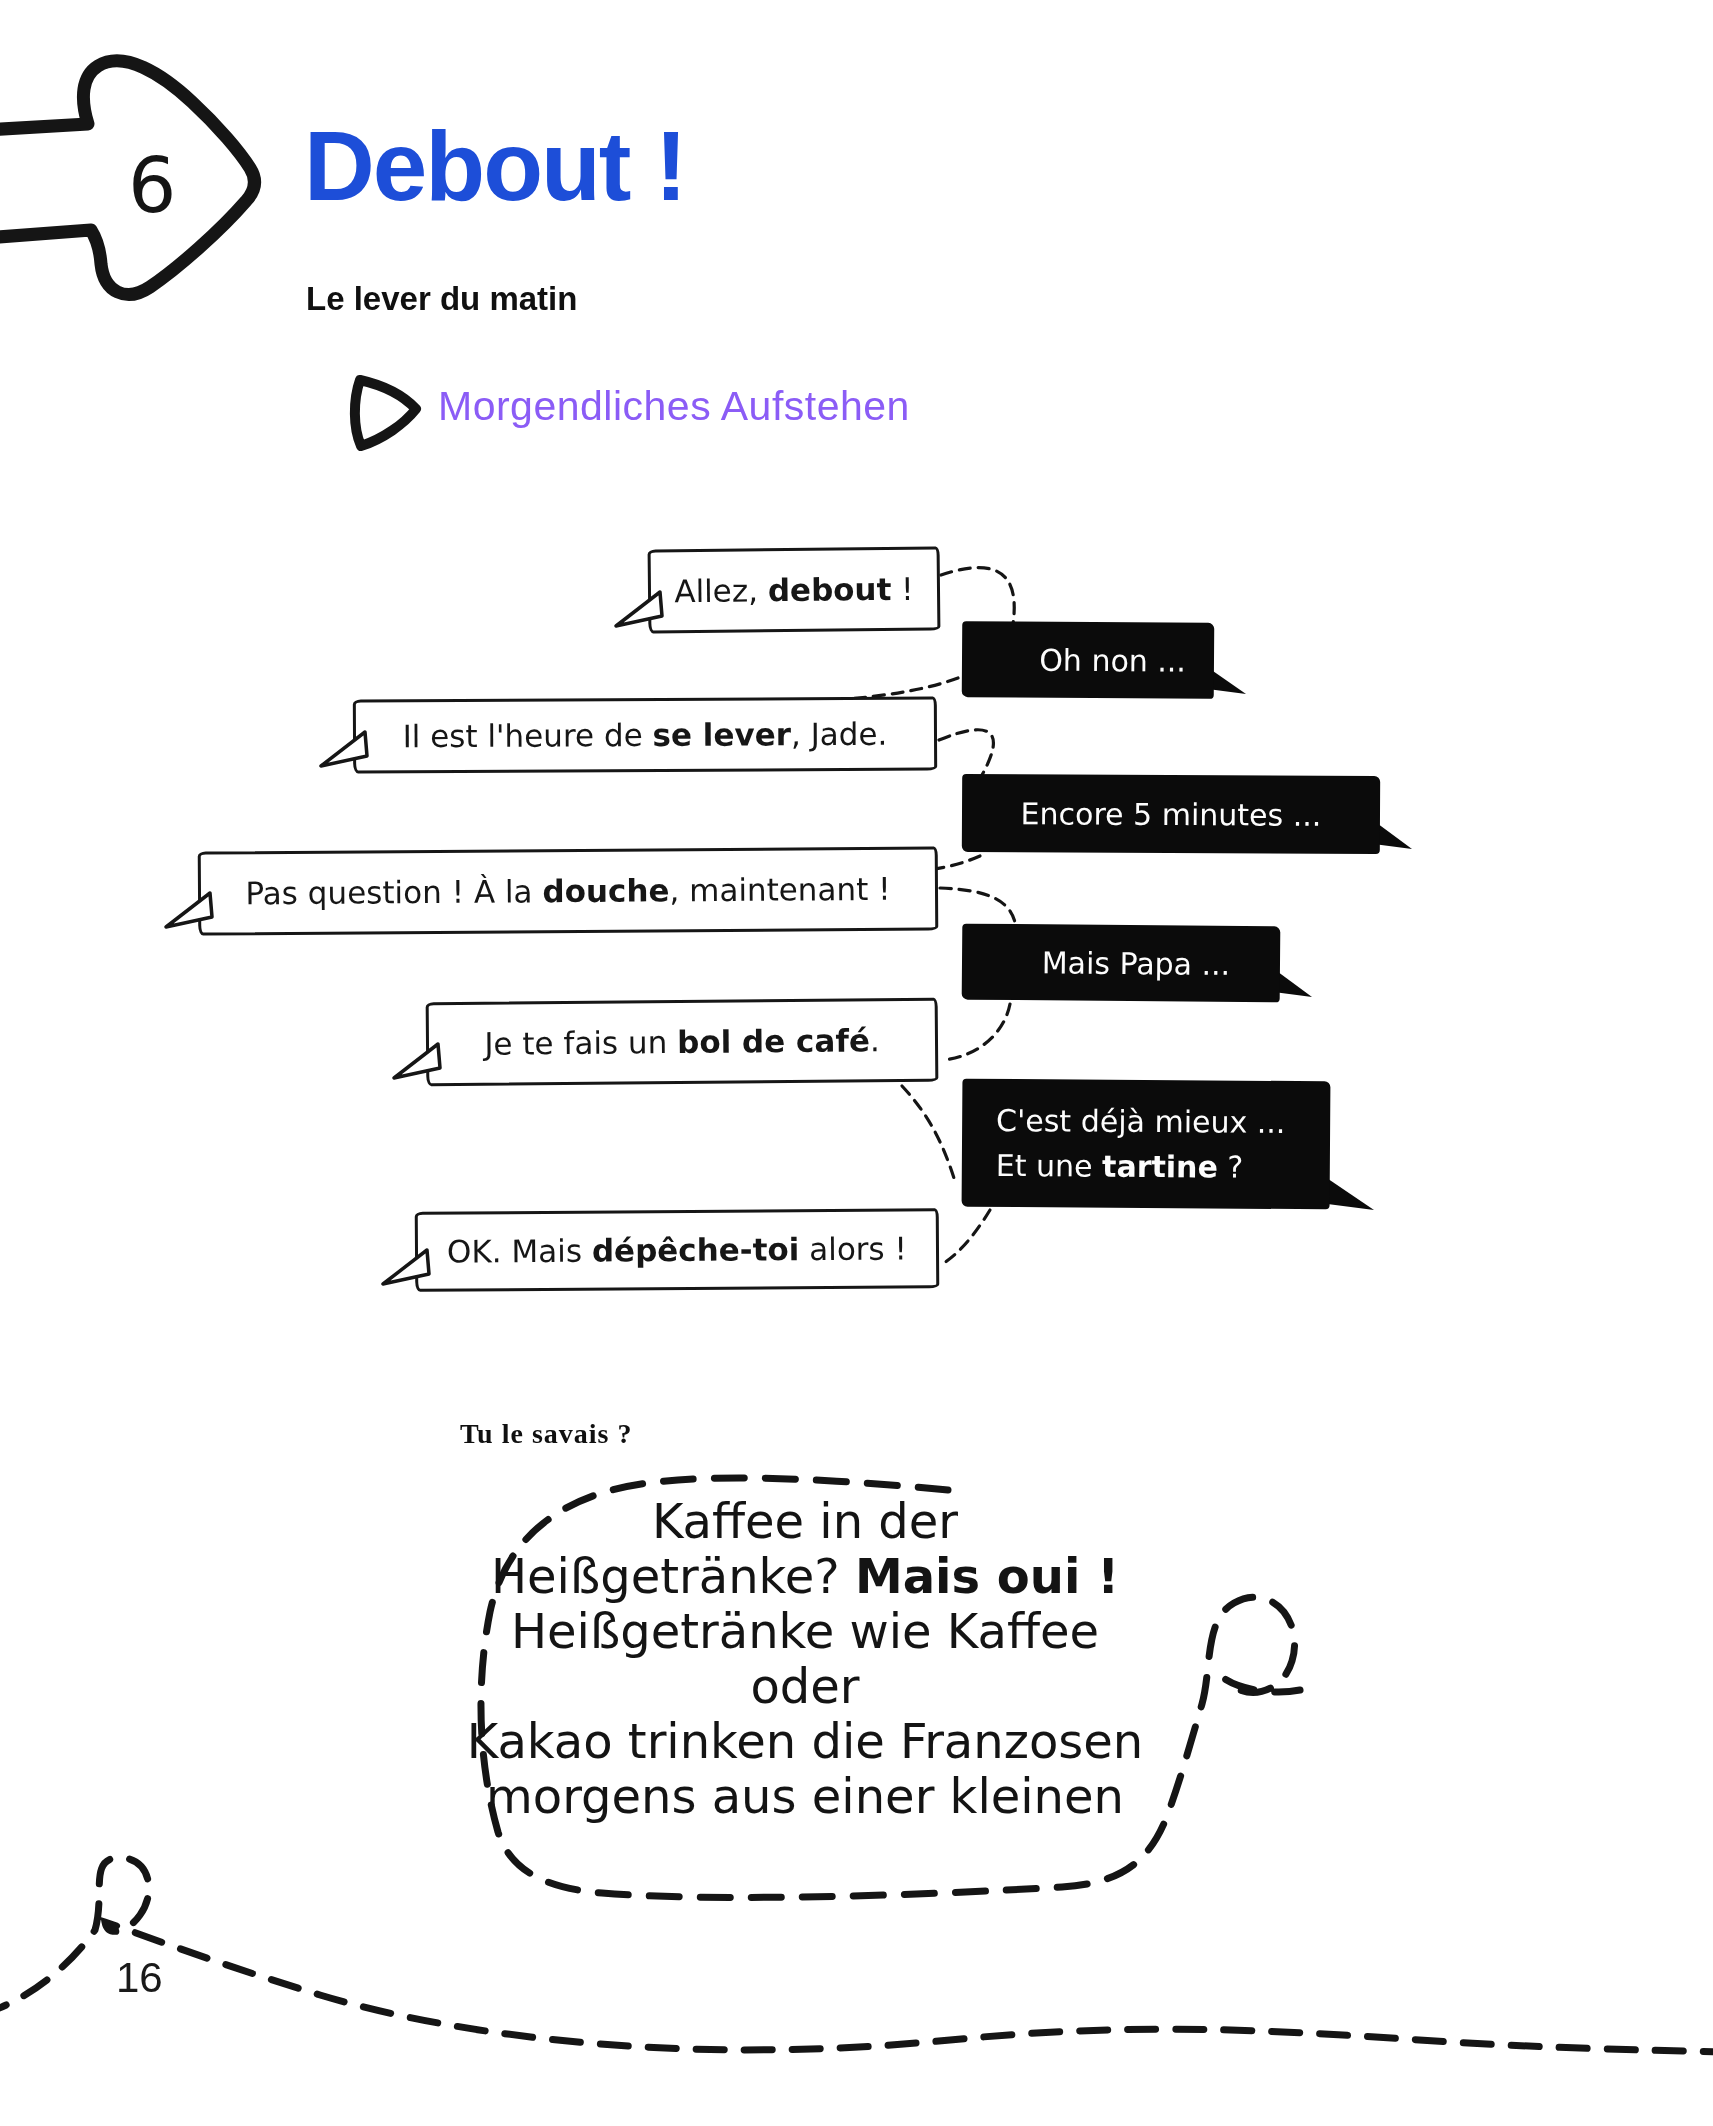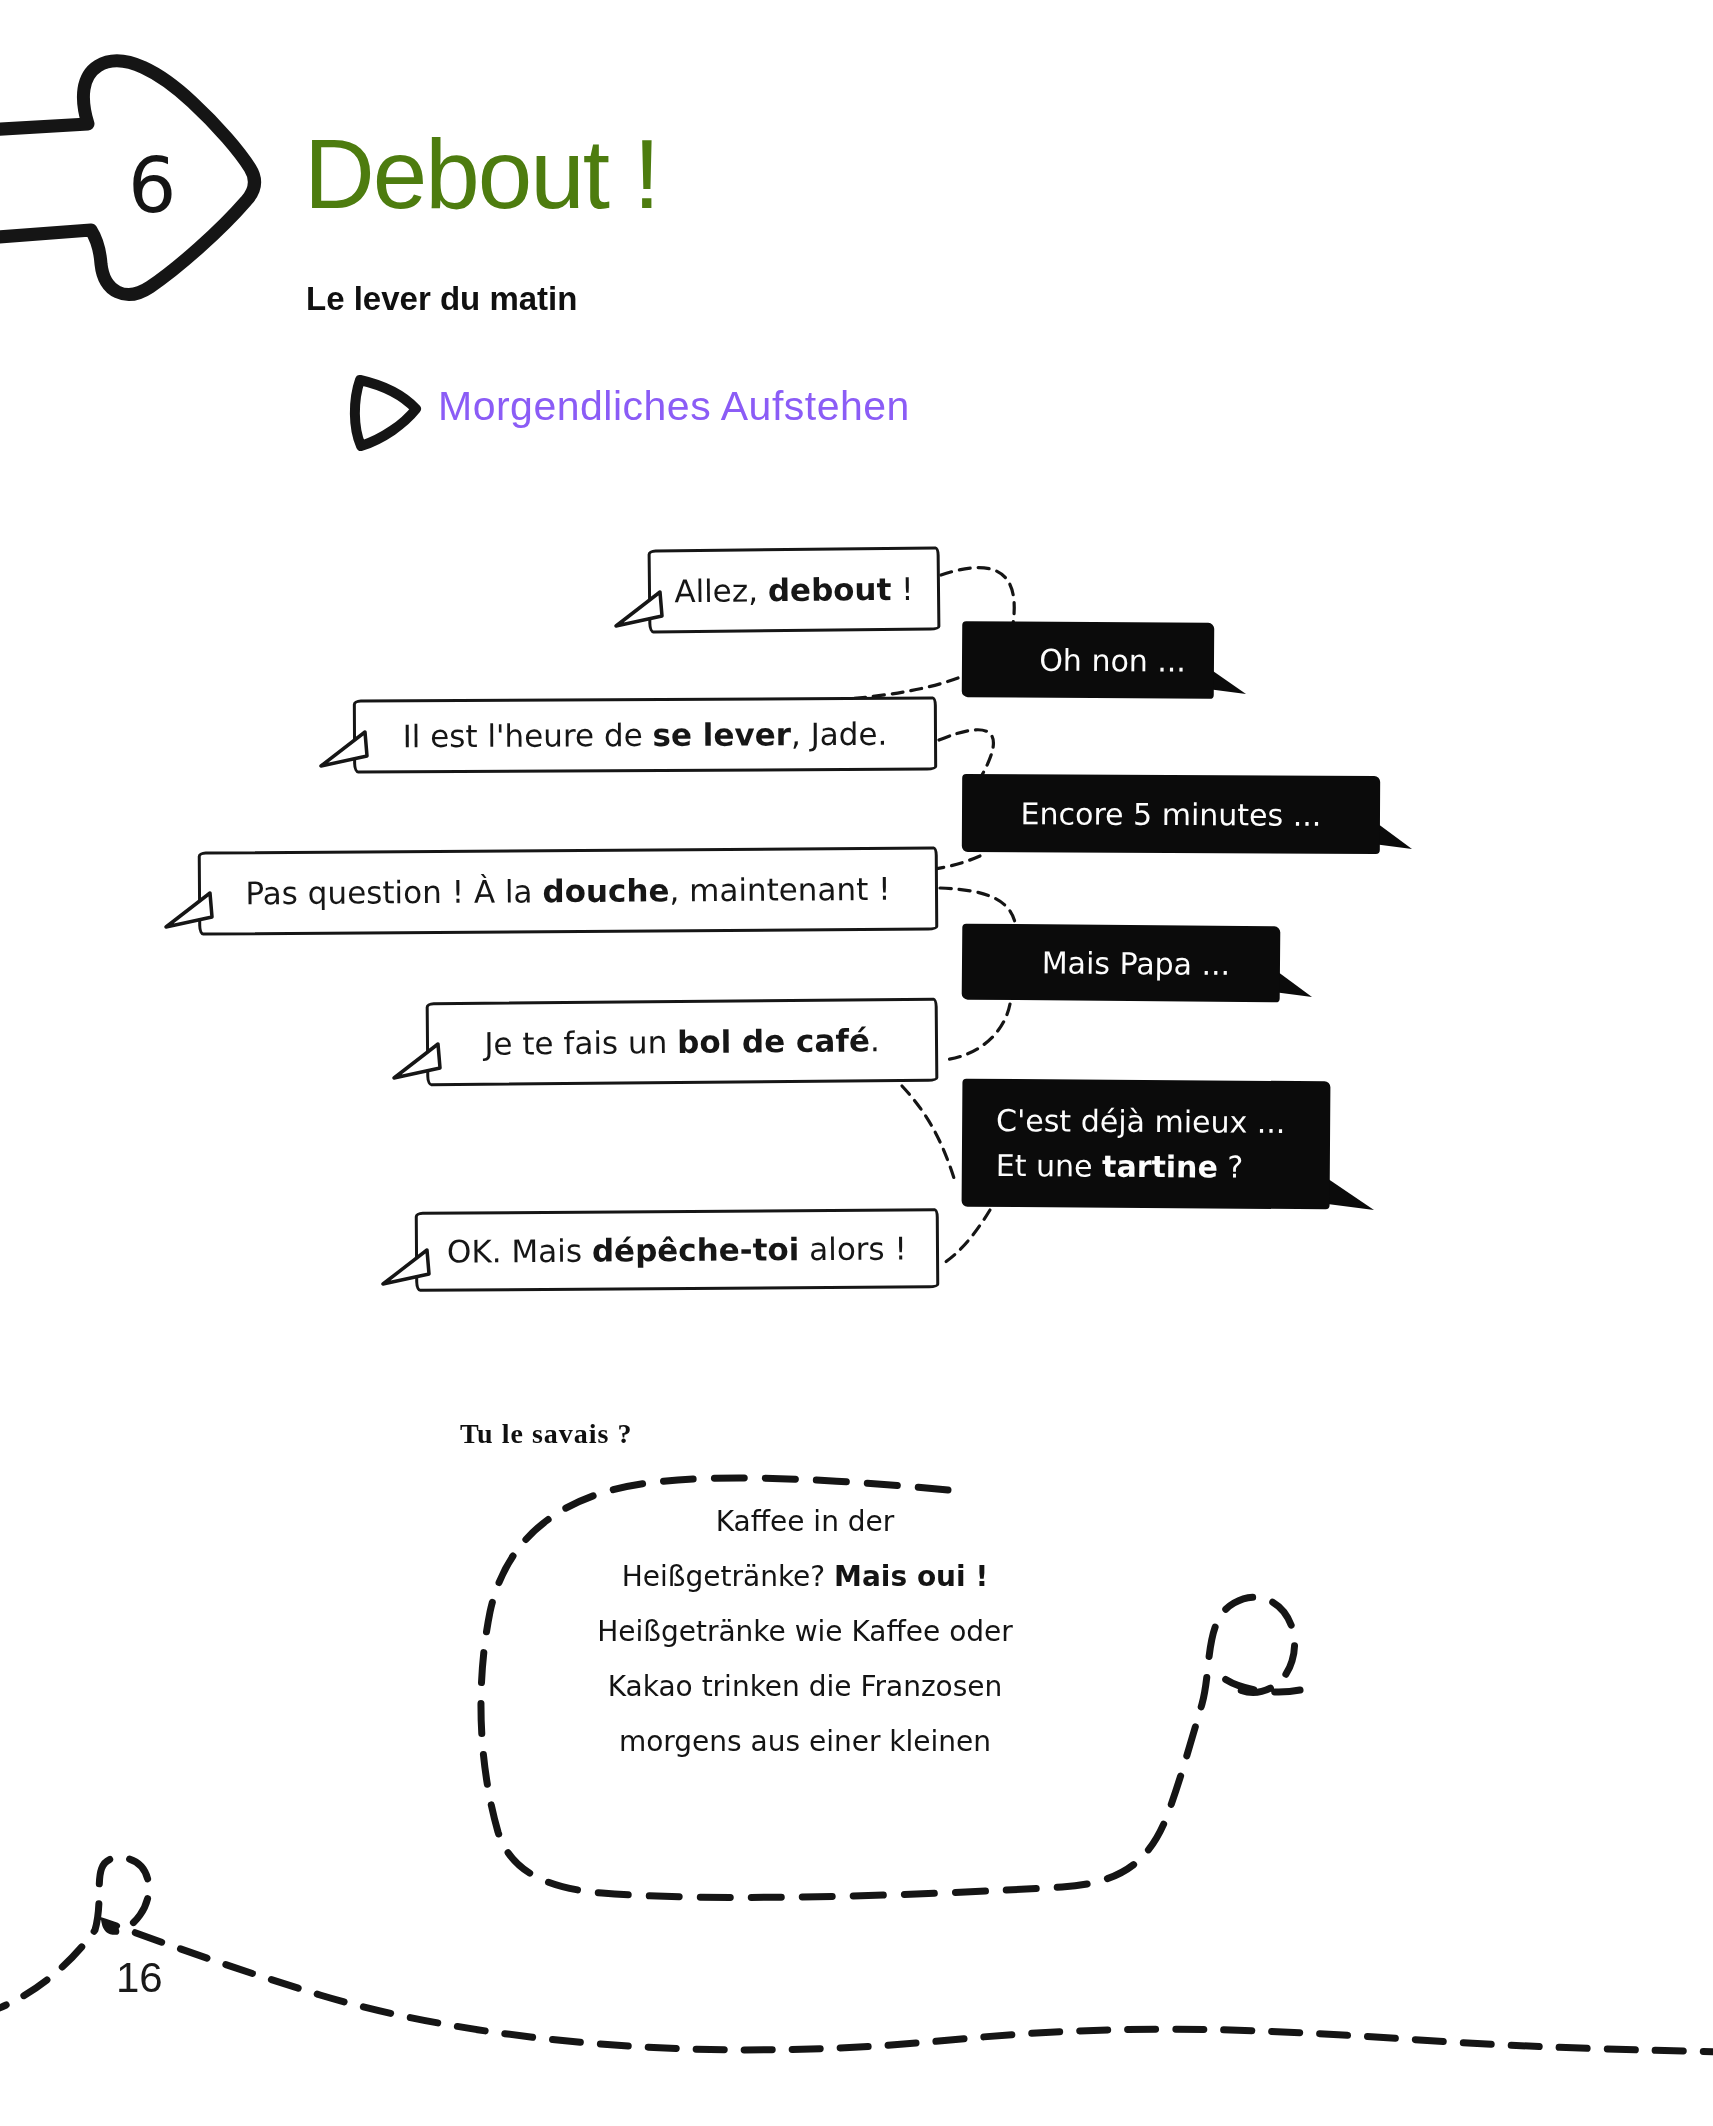--- a/index.html
+++ b/index.html
@@ -9,23 +9,23 @@
     background:#ffffff;
     overflow:hidden;
     font-family:"Liberation Sans", sans-serif;
     color:#141414;
   }
   .abs{position:absolute;}
   svg.layer{position:absolute;left:0;top:0;z-index:1;}
   svg.layer-top{position:absolute;left:0;top:0;z-index:3;pointer-events:none;}
 
   .page-title{
-    left:304px;top:118px;
-    font-size:98px;font-weight:normal;letter-spacing:-2px;
-    color:#4d7c0f;z-index:2;
+    left:304px;top:110px;
+    font-size:98px;font-weight:bold;letter-spacing:-2px;
+    color:#1d4ed8;z-index:2;
   }
   .subtitle-fr{
     left:306px;top:280px;
     font-size:33px;font-weight:bold;color:#101010;z-index:2;
   }
   .subtitle-de{
     left:438px;top:383px;
     font-size:41px;font-weight:normal;color:#8b5cf6;
     letter-spacing:0.5px;z-index:2;
     font-family:"Liberation Sans", sans-serif;
@@ -59,21 +59,21 @@
     left:460px;top:1418px;width:690px;
     text-align:left;
     font-family:Liberation Serif, serif;
     font-size:28px;font-weight:bold;color:#101010;z-index:2;
     letter-spacing:1px;
   }
   .know-text{
     left:460px;top:1494px;width:690px;
     text-align:center;
     font-family:"DejaVu Sans", sans-serif;
-    font-size:28px;color:#141414;z-index:2;
+    font-size:48px;color:#141414;z-index:2;
   }
   .know-text .line{line-height:55px;}
   .know-text .b{font-weight:bold;}
 
   .page-number{
     left:116px;top:1954px;
     font-size:42px;color:#1a1a1a;z-index:2;
     font-family:"Liberation Sans", sans-serif;
   }
 </style>

